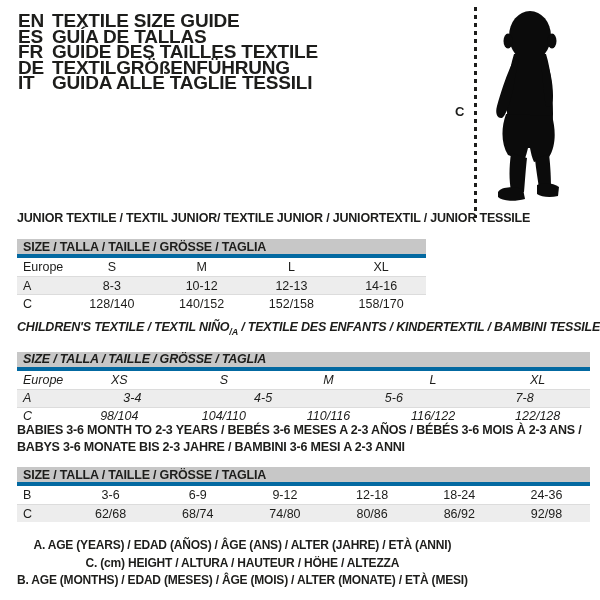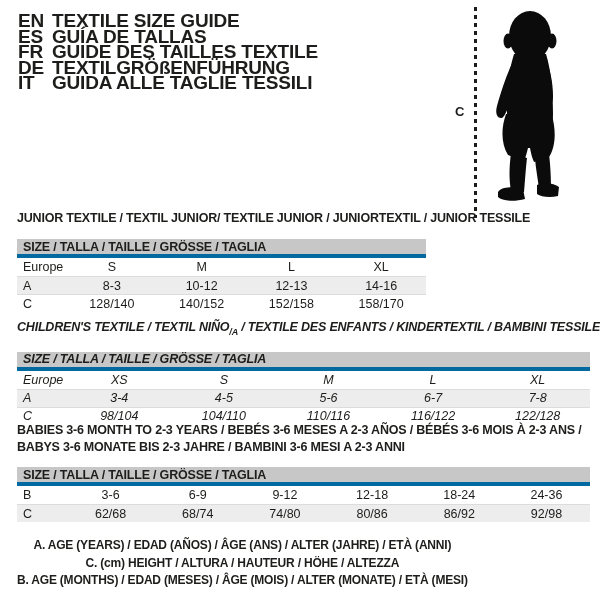--- a/index.html
+++ b/index.html
@@ -151,21 +151,20 @@
         <span class="t-cell">S</span>
         <span class="t-cell">M</span>
         <span class="t-cell">L</span>
         <span class="t-cell">XL</span>
       </div>
       <div class="t-row bordered shade">
         <span class="t-label">A</span>
         <span class="t-cell">3-4</span>
         <span class="t-cell">4-5</span>
         <span class="t-cell">5-6</span>
-        <span class="t-cell">6-7</span>
         <span class="t-cell">7-8</span>
       </div>
       <div class="t-row bordered">
         <span class="t-label">C</span>
         <span class="t-cell">98/104</span>
         <span class="t-cell">104/110</span>
         <span class="t-cell">110/116</span>
         <span class="t-cell">116/122</span>
         <span class="t-cell">122/128</span>
       </div>

